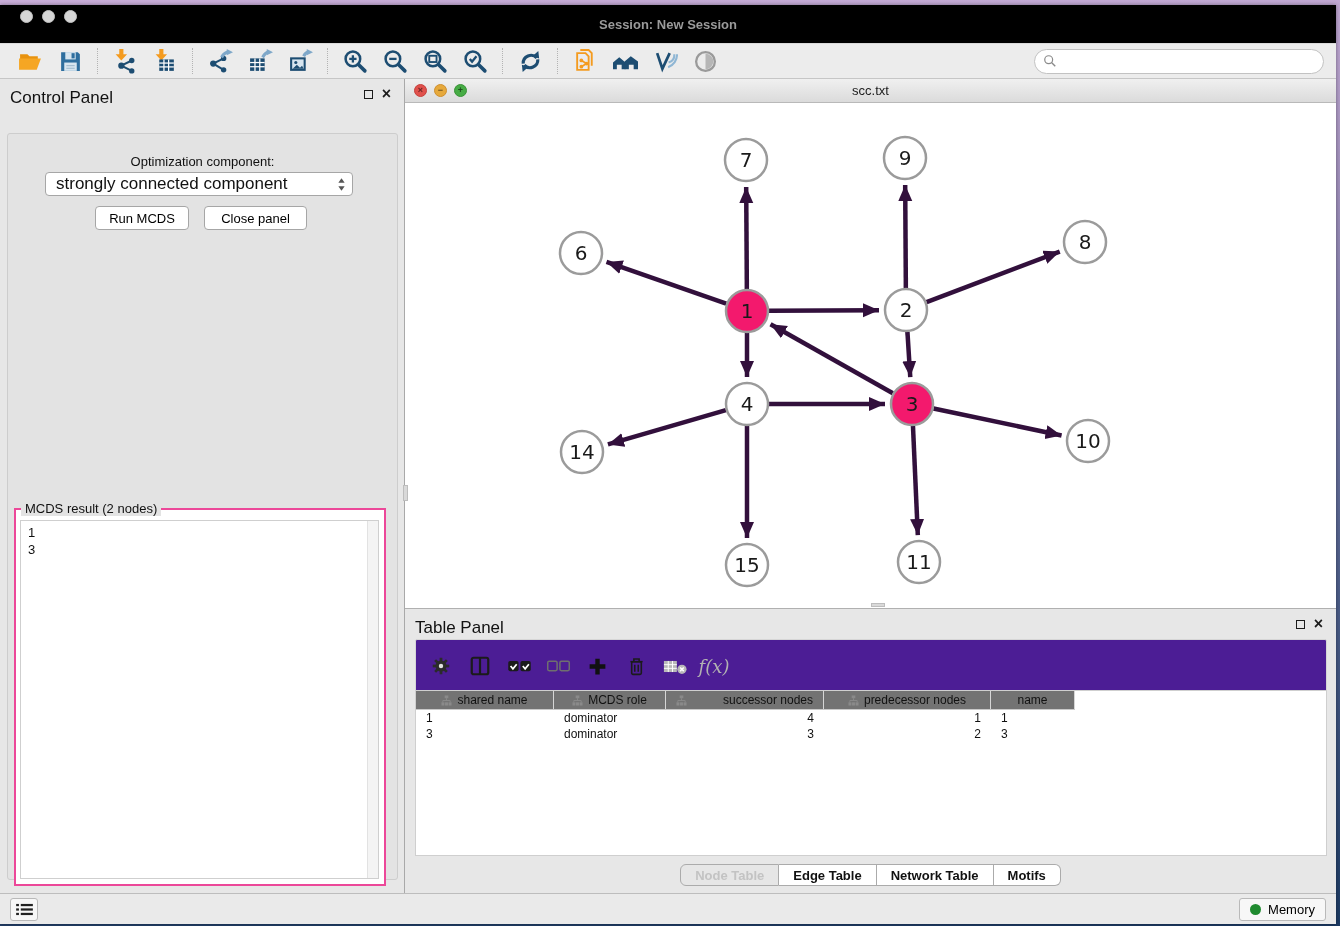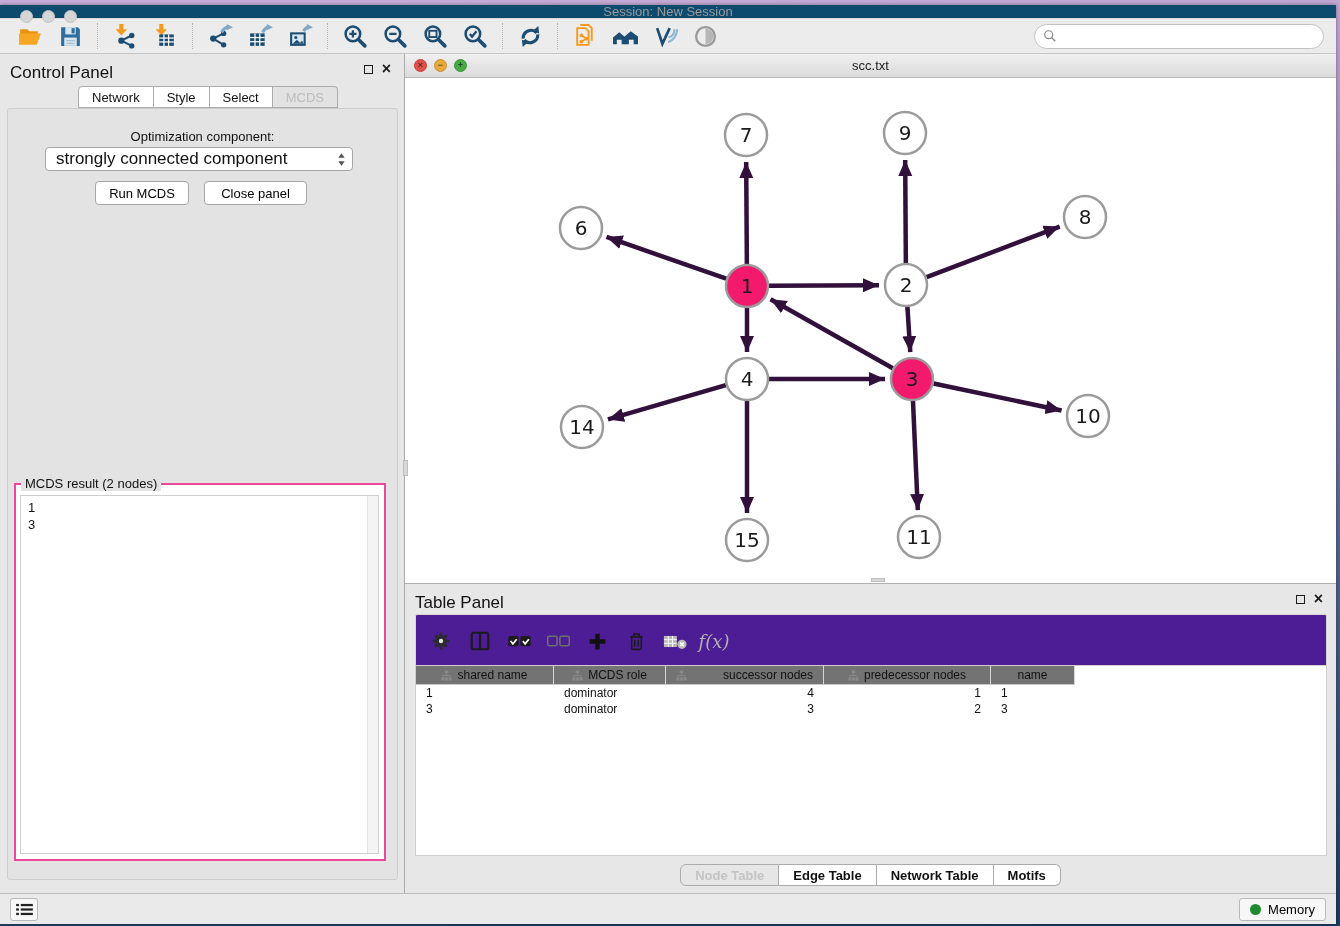--- a/index.html
+++ b/index.html
@@ -3,21 +3,21 @@
 <meta charset="utf-8">
 <style>
   *{margin:0;padding:0;box-sizing:border-box;}
   html,body{width:1340px;height:926px;overflow:hidden;}
   body{font-family:"Liberation Sans",sans-serif;color:#111;}
   .desktop{position:relative;width:1340px;height:926px;
     background:linear-gradient(178deg,#c9aed9 0%,#a392bd 22%,#56648f 60%,#1c3a63 100%);}
   .window{position:absolute;left:0;top:5px;width:1336px;height:919px;background:#ececec;
     display:flex;flex-direction:column;box-shadow:0 0 4px rgba(0,0,0,.4);}
   
-  .titlebar{height:14px;position:relative;display:flex;align-items:center;background:#0c4a6e;border-bottom:1px solid #dadada;}
+  .titlebar{height:39px;position:relative;display:flex;align-items:center;background:#000000;border-bottom:1px solid #dadada;font-weight:bold;}
   .lights{position:absolute;left:20px;top:5px;display:flex;gap:9px;}
   .light{width:13px;height:13px;border-radius:50%;background:#d6d6d6;border:1px solid #c1c1c1;}
   .wtitle{flex:1;text-align:center;font-size:13px;color:#9a9a9a;}
   
   .toolbar{height:35px;display:flex;align-items:center;padding:0 10px;background:#ececec;border-bottom:1px solid #c6c6c6;}
   .tb{width:32px;height:30px;border:none;background:none;display:flex;align-items:center;justify-content:center;margin:0 4px;cursor:pointer;}
   .tb svg{width:25px;height:25px;}
   .tbdiv{height:26px;border-left:1px dotted #b3b3b3;margin:0 7px;}
   .search{margin-left:auto;margin-right:2px;width:290px;height:25px;background:#fff;border:1px solid #c2c2c2;border-radius:13px;display:flex;align-items:center;padding:0 8px;gap:5px;}
   .search input{border:none;outline:none;flex:1;font-size:12px;background:transparent;font-family:"Liberation Sans",sans-serif;}
@@ -268,26 +268,20 @@
   </div>
 
   <div class="main">
 
     <div class="control-panel">
       <div class="panel-title">Control Panel</div>
       <div class="win-icons">
         <span class="float-ico"></span>
         <span class="close-ico">×</span>
       </div>
-      <div class="cp-tabs">
-        <div class="cp-tab">Network</div>
-        <div class="cp-tab">Style</div>
-        <div class="cp-tab">Select</div>
-        <div class="cp-tab sel">MCDS</div>
-      </div>
       <div class="cp-body">
         <div class="opt-label">Optimization component:</div>
         <div class="cp-select">
           <span class="stx">strongly connected component</span>
           <svg viewBox="0 0 10 16" width="9" height="15">
                 <path d="M5 1l3.5 5h-7z" fill="#555"></path>
                 <path d="M5 15l3.5-5h-7z" fill="#555"></path>
               </svg>
         </div>
         <button class="cp-btn run-btn">Run MCDS</button>

